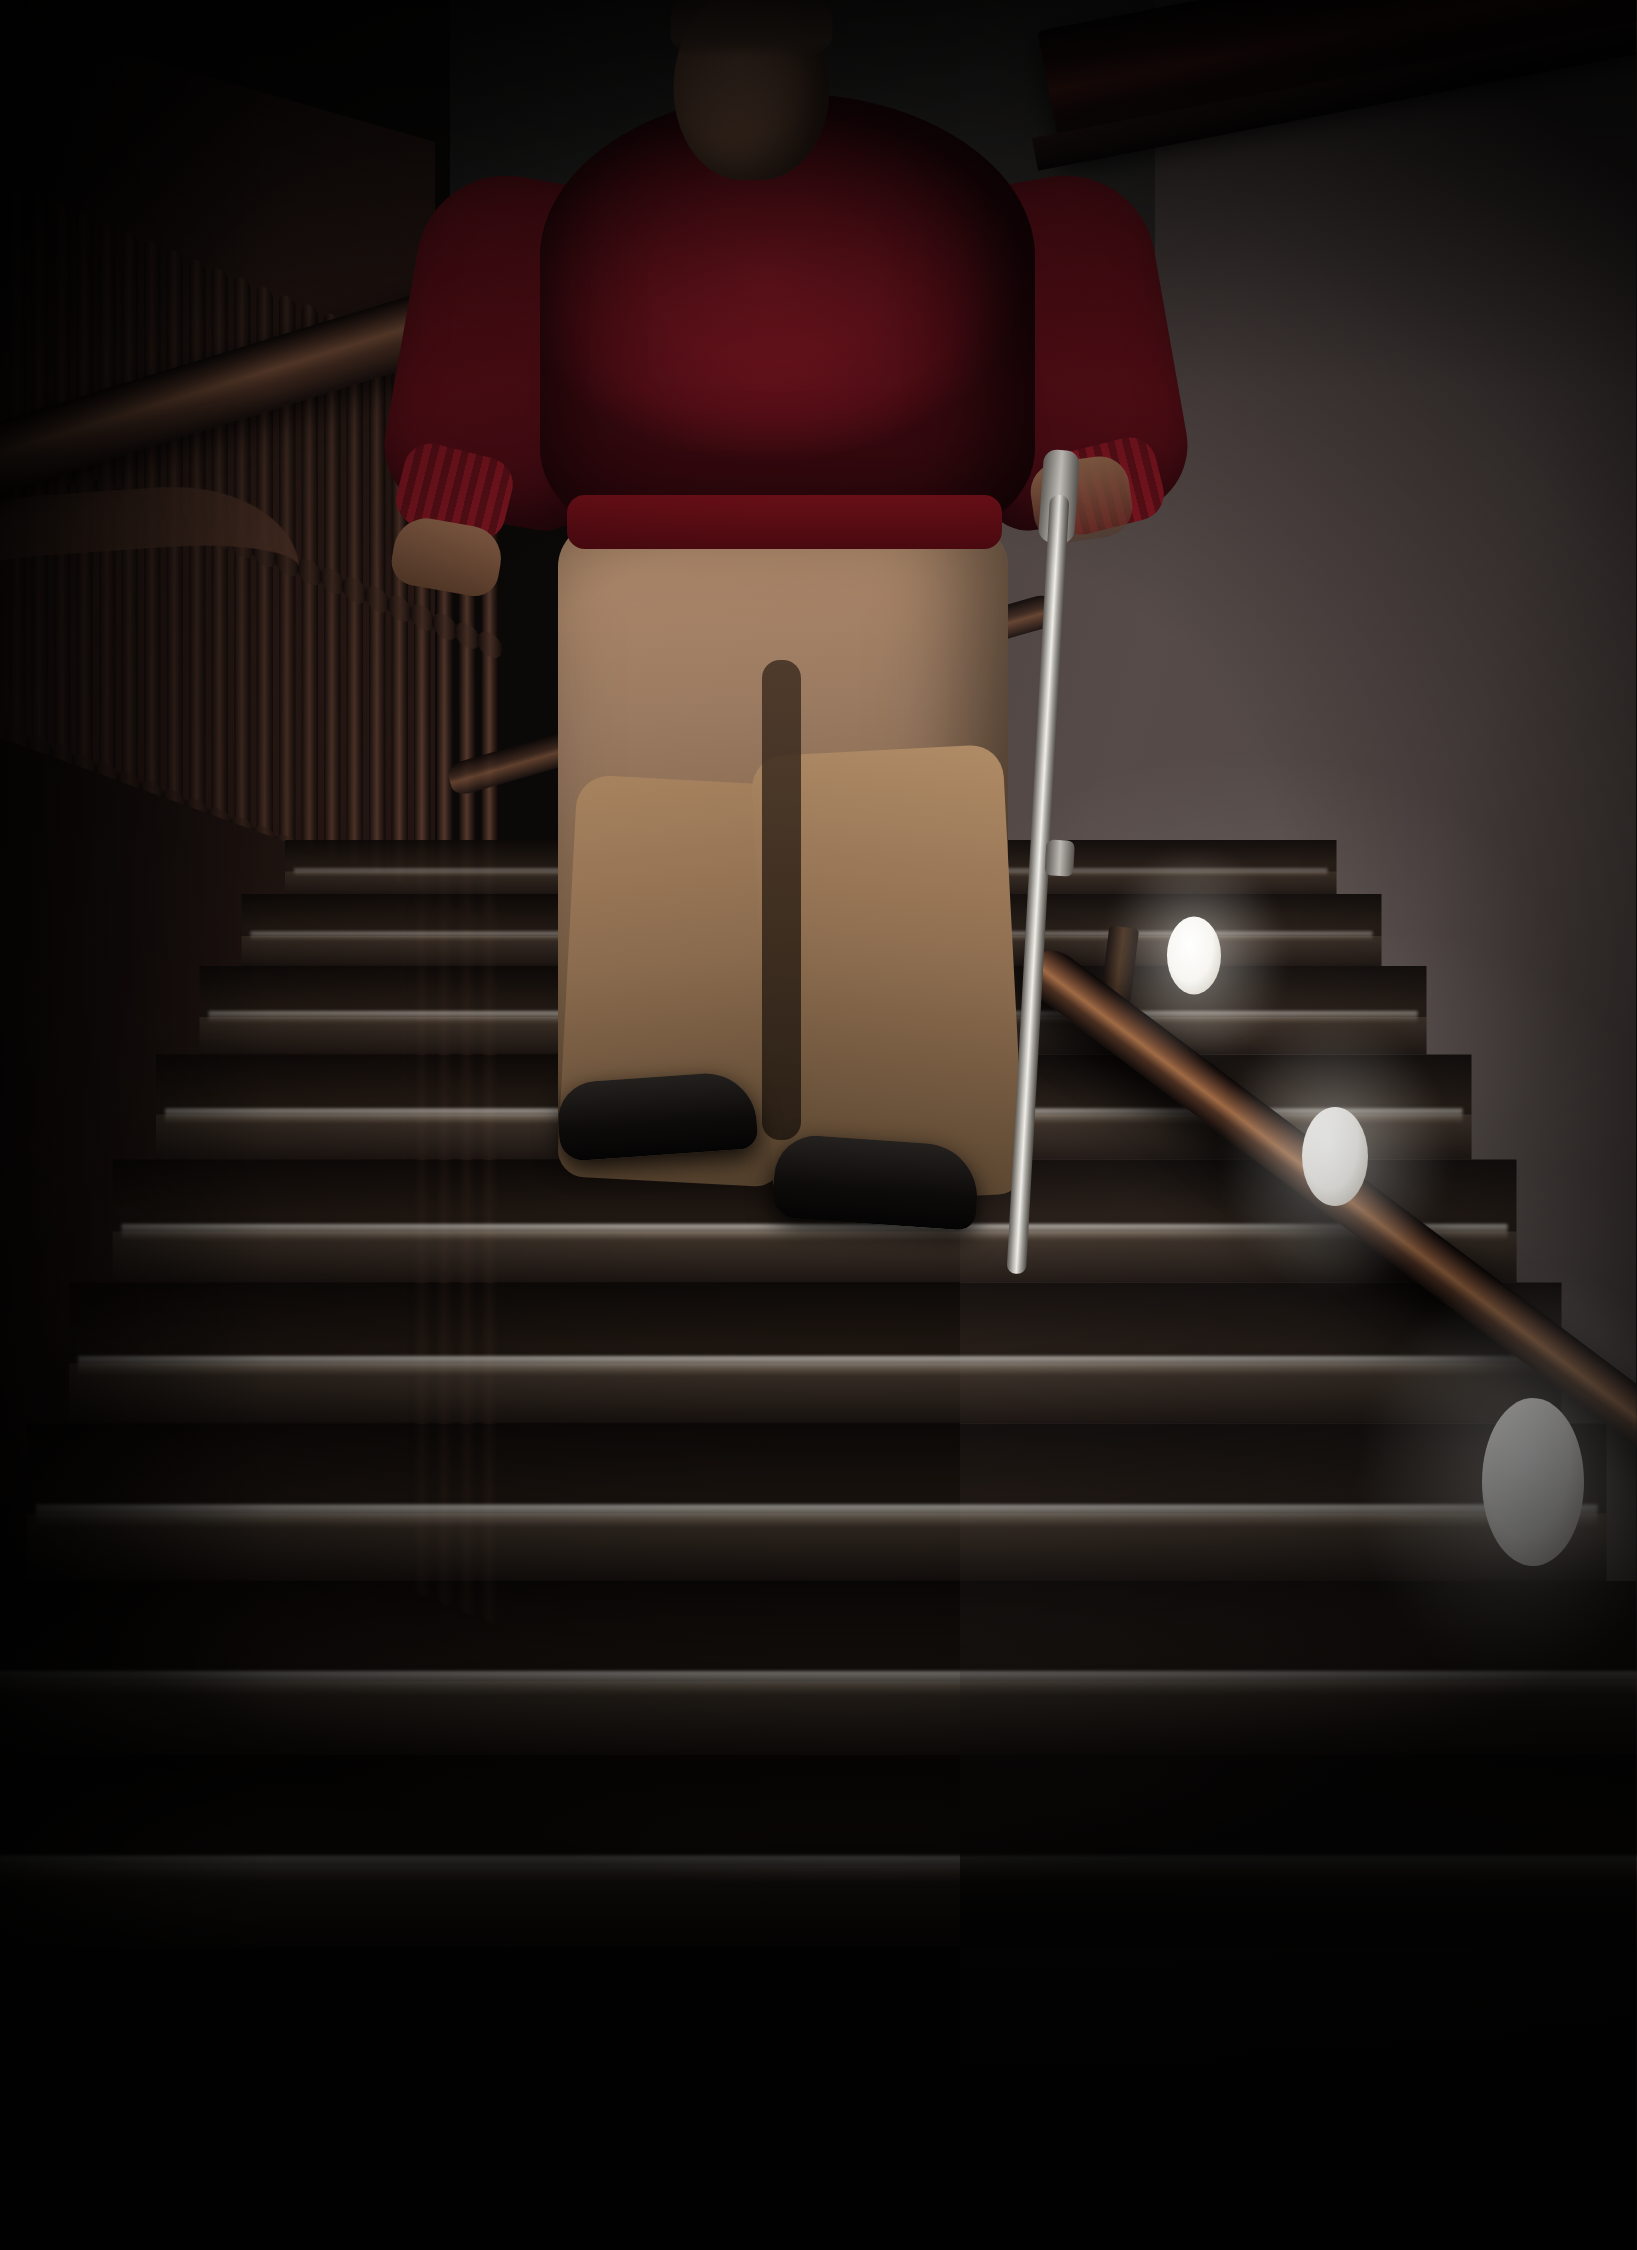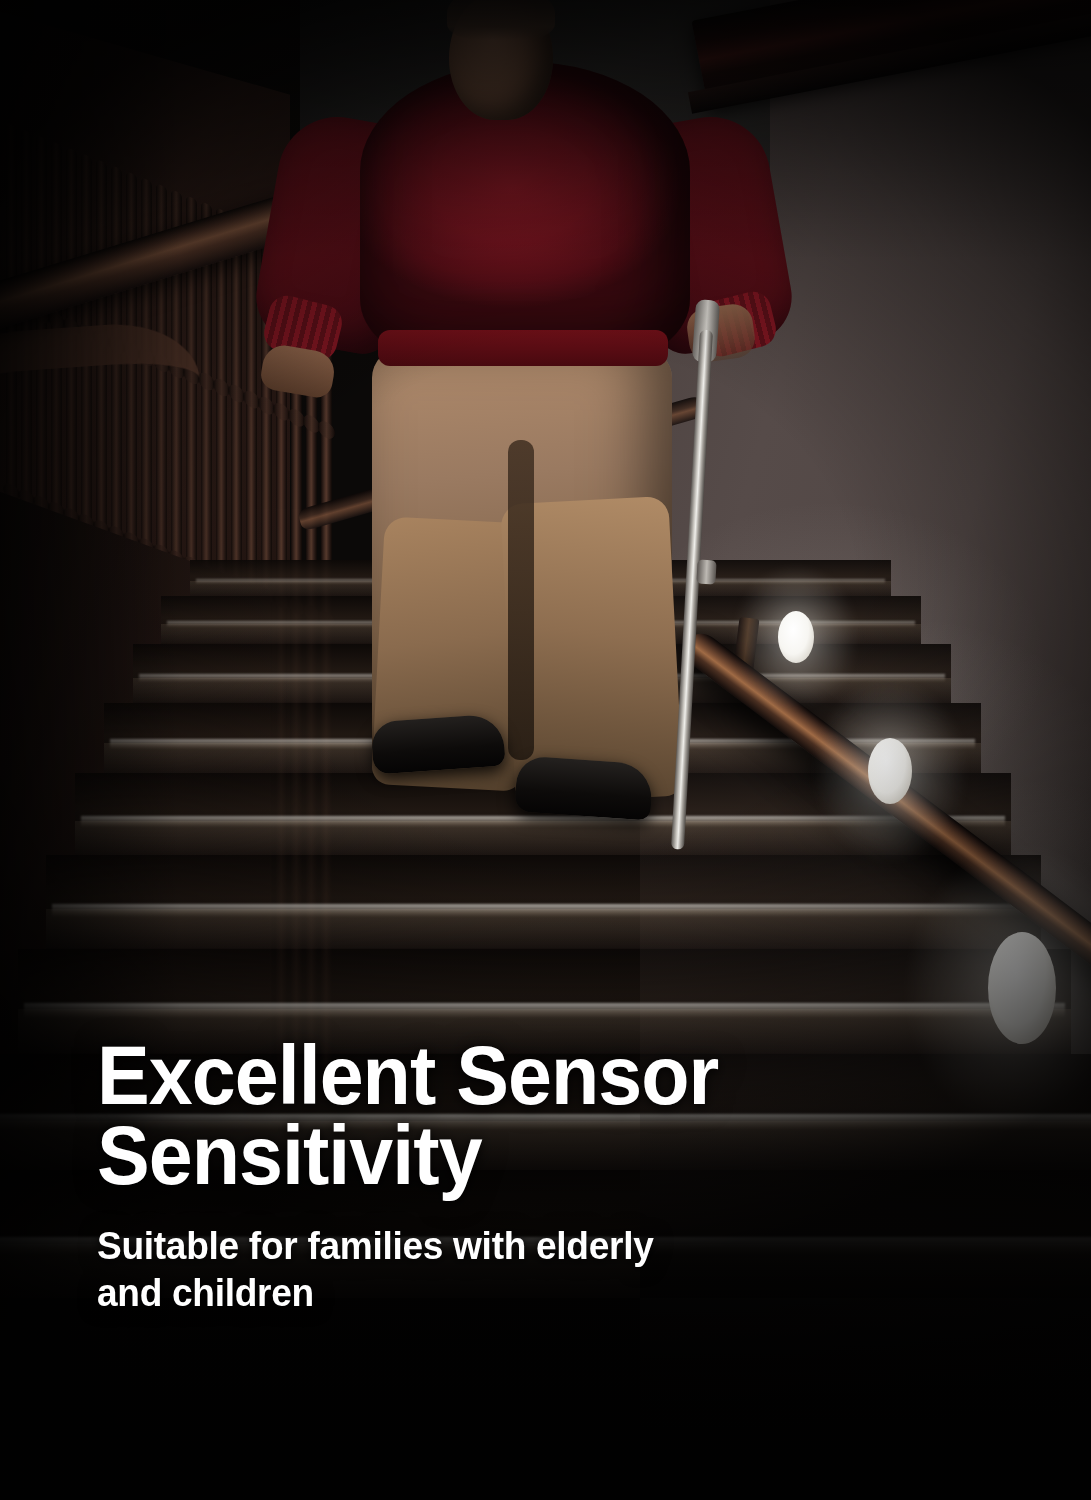--- a/index.html
+++ b/index.html
@@ -444,20 +444,14 @@
     <div class="cane"></div>
     <div class="cane-joint"></div>
   </div>
 
   <div class="wall-right-fade"></div>
   <div class="top-shade"></div>
   <div class="left-shade"></div>
   <div class="bottom-shade"></div>
   <div class="vignette"></div>
 
-  <div class="text-block">
-    <div class="headline">Excellent Sensor
-Sensitivity</div>
-    <div class="subline">Suitable for families with elderly
-and children</div>
-  </div>
 
 </div>
 
 </body></html>

